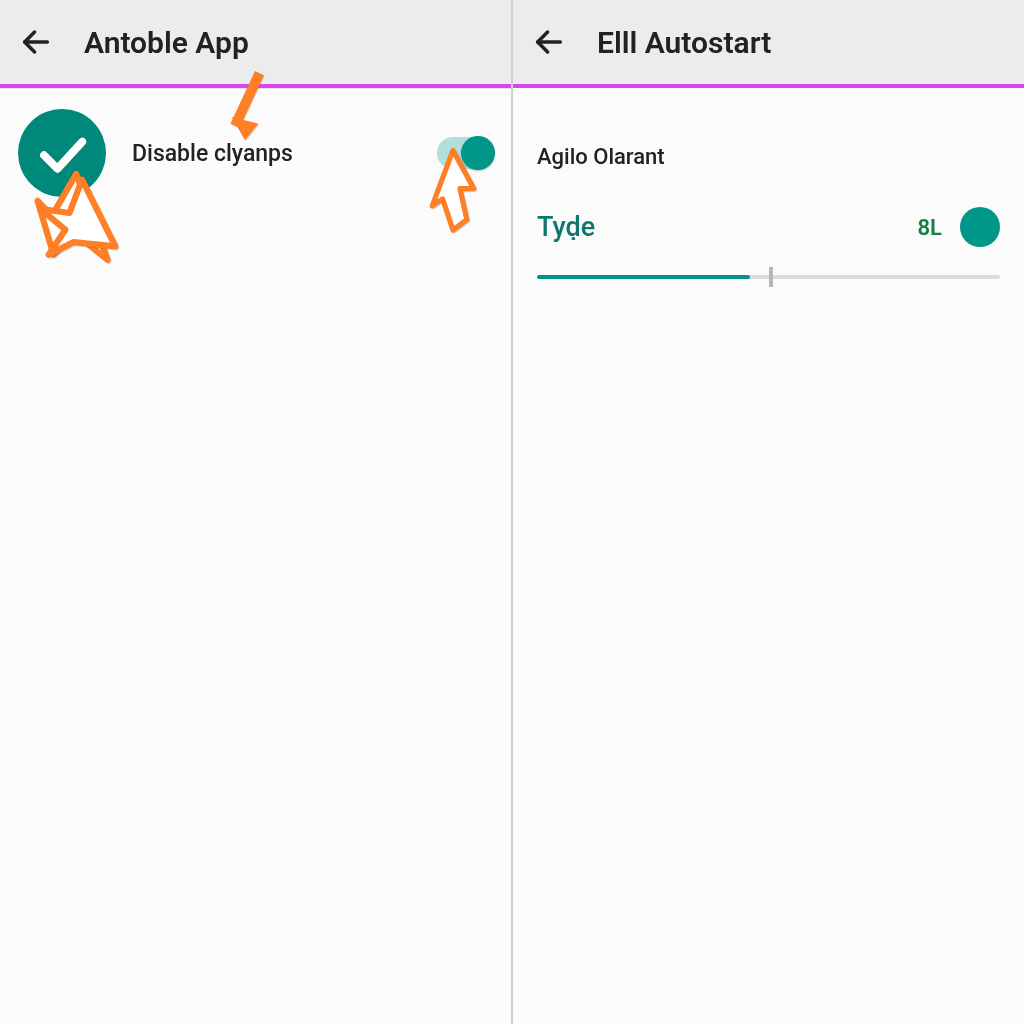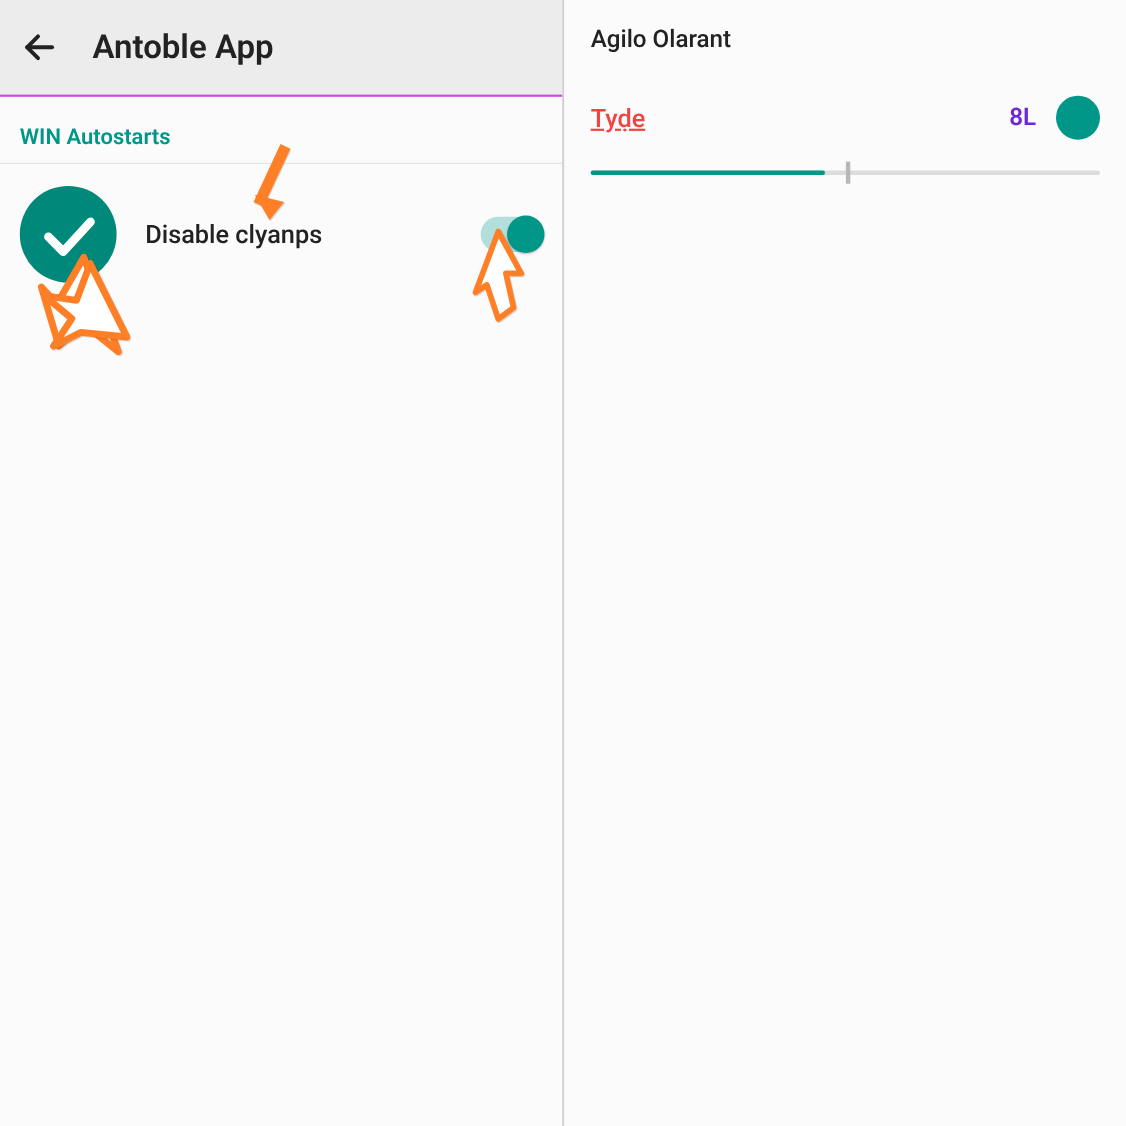--- a/index.html
+++ b/index.html
@@ -8,21 +8,21 @@
   .pane { flex: 1 1 50%; background: #fbfbfb; display: flex; flex-direction: column; position: relative; }
   .divider { width: 2px; background: #d0d0d0; }
 
   
   .appbar {
     height: 88px;
     background: #ececec;
     display: flex;
     align-items: center;
     padding: 0 12px;
-    border-bottom: 2px solid #d946ef;
+    border-bottom: 4px solid #d946ef;
   }
   .back-btn {
     width: 48px; height: 48px;
     display: flex; align-items: center; justify-content: center;
     cursor: pointer;
   }
   .title {
     margin-left: 24px;
     font-size: 30px;
     font-weight: 600;
@@ -65,32 +65,32 @@
     flex: 0 0 auto;
   }
   .switch .knob {
     position: absolute; top: -1px; right: -2px;
     width: 34px; height: 34px; border-radius: 50%;
     background: #009688;
     box-shadow: 0 1px 2px rgba(0,0,0,0.25);
   }
 
   
-  .desc-block { padding: 24px 24px 8px 24px; }
+  .desc-block { padding: 24px 24px 8px 24px; margin-top: 32px; }
   .desc-title { font-size: 22px; color: #222; font-weight: 500; }
   .desc-sub  { font-size: 19px; color: #9a9a9a; margin-top: 6px; }
 
   .slider-row {
     display: flex; align-items: center;
     padding: 30px 24px 0 24px;
     gap: 18px;
   }
-  .slider-label { font-size: 23px; color: #ef4444; font-weight: 500; text-decoration: underline; }
+  .slider-label { font-size: 27px; color: #0f766e; font-weight: 500; }
   .slider-spacer { flex: 1 1 auto; }
-  .slider-value { font-size: 22px; color: #6d28d9; font-weight: 600; }
+  .slider-value { font-size: 22px; color: #15803d; font-weight: 600; }
   .slider-thumb {
     width: 40px; height: 40px; border-radius: 50%;
     background: #009688;
   }
 
   .slider-track {
     margin: 28px 24px 0 24px;
     height: 4px;
     position: relative;
   }
@@ -116,21 +116,20 @@
     <div class="appbar">
       <div class="back-btn">
         <svg width="34" height="34" viewBox="0 0 24 24" fill="none" stroke="#222" stroke-width="2.5" stroke-linecap="round" stroke-linejoin="round">
           <line x1="20" y1="12" x2="4" y2="12"></line>
           <polyline points="11 5 4 12 11 19"></polyline>
         </svg>
       </div>
       <div class="title">Antoble App</div>
     </div>
 
-    <div class="section-label">WIN Autostarts</div>
     <div class="hr"></div>
 
     <div class="list-item">
       <div class="avatar">
         <svg width="54" height="54" viewBox="0 0 24 24" fill="none" stroke="#ffffff" stroke-width="3.5" stroke-linecap="round" stroke-linejoin="round">
           <polyline points="4 13 10 19 21 7"></polyline>
         </svg>
       </div>
       <div class="item-text">
         <div class="item-title">Disable clyanps</div>
@@ -167,20 +166,29 @@
           <path d="M20 2 L32 24 L24 24 L28 42 L20 48 L14 30 L8 34 Z" fill="#ffffff" stroke="#ff7f27" stroke-width="3" stroke-linejoin="round"></path>
         </svg>
       </div>
 
     </div>
   </div>
 
   <div class="divider"></div>
 
   <div class="pane">
+    <div class="appbar">
+      <div class="back-btn">
+        <svg width="34" height="34" viewBox="0 0 24 24" fill="none" stroke="#222" stroke-width="2.5" stroke-linecap="round" stroke-linejoin="round">
+          <line x1="20" y1="12" x2="4" y2="12"></line>
+          <polyline points="11 5 4 12 11 19"></polyline>
+        </svg>
+      </div>
+      <div class="title">Elll Autostart</div>
+    </div>
 
     <div class="desc-block">
       <div class="desc-title">Agilo Olarant</div>
     </div>
 
     <div class="slider-row">
       <div class="slider-label">Tyḍe</div>
       <div class="slider-spacer"></div>
       <div class="slider-value">8L</div>
       <div class="slider-thumb"></div>

